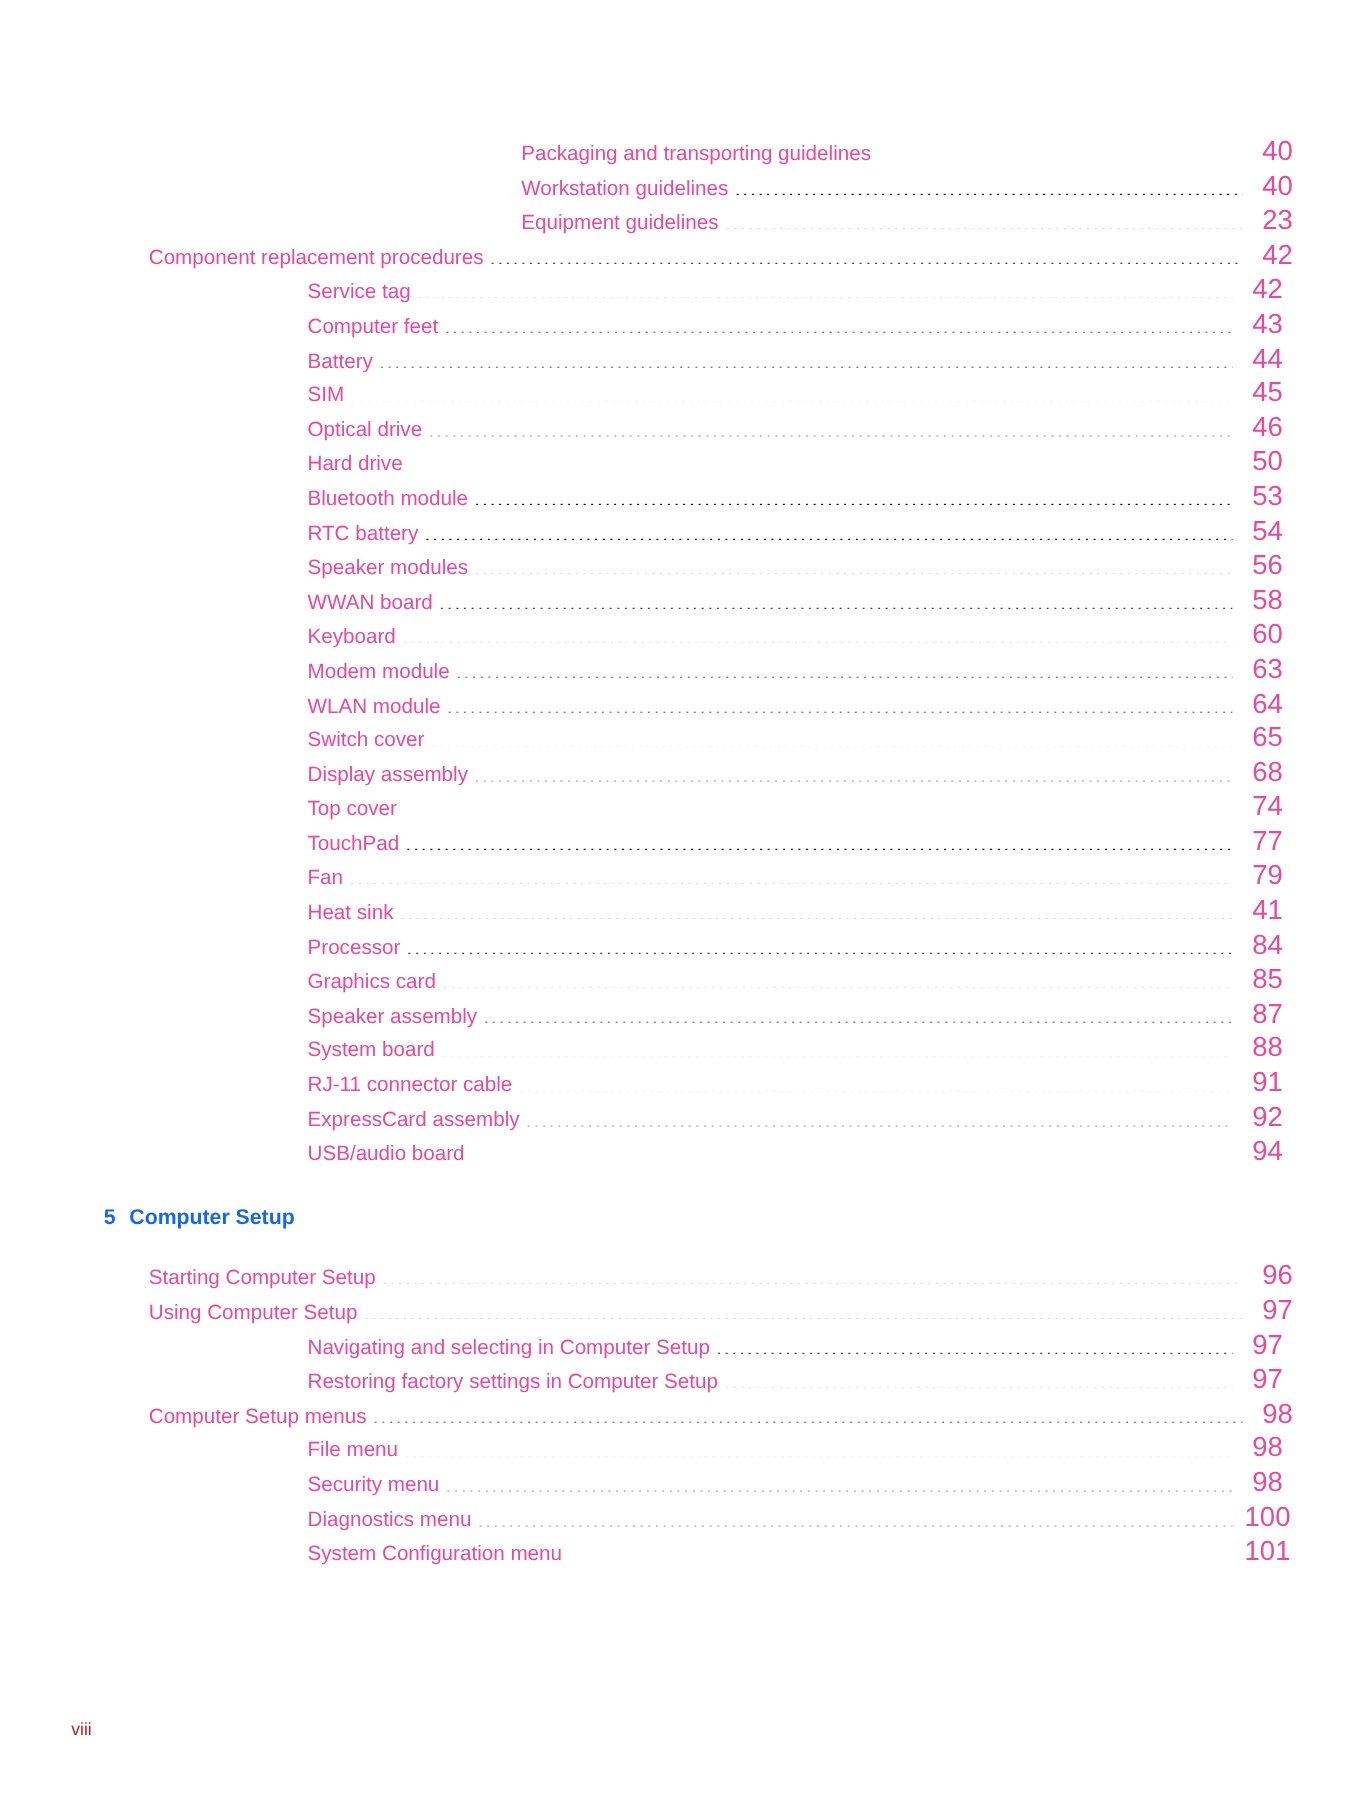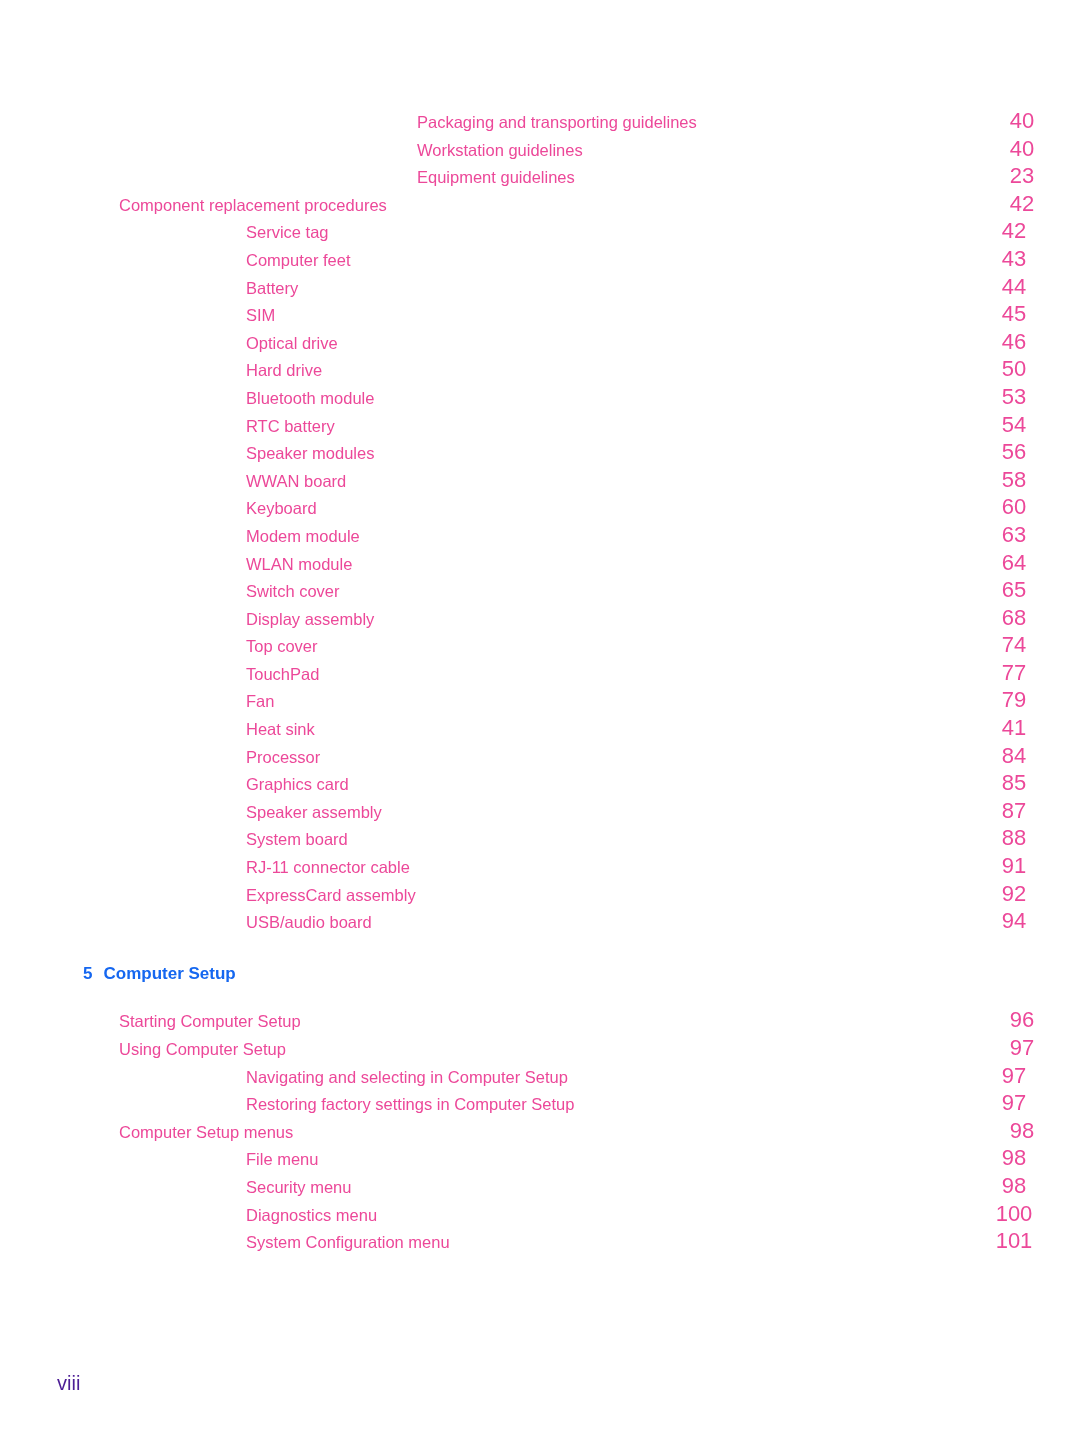--- a/index.html
+++ b/index.html
@@ -92,22 +92,22 @@
   }
   .chapter-heading .chap-num {
     margin-right: 11px;
   }
 
   
   .page-footer {
     position: absolute;
     left: 57px;
     bottom: 44px;
-    font-size: 20px;
-    color: #4c1d95;
+    font-size: 14px;
+    color: #b91c1c;
     line-height: 20px;
   }
 </style>
 </head>
 <body>
 
 <div class="page">
 
   <div class="toc">
     <div id="toc-top-entries">

